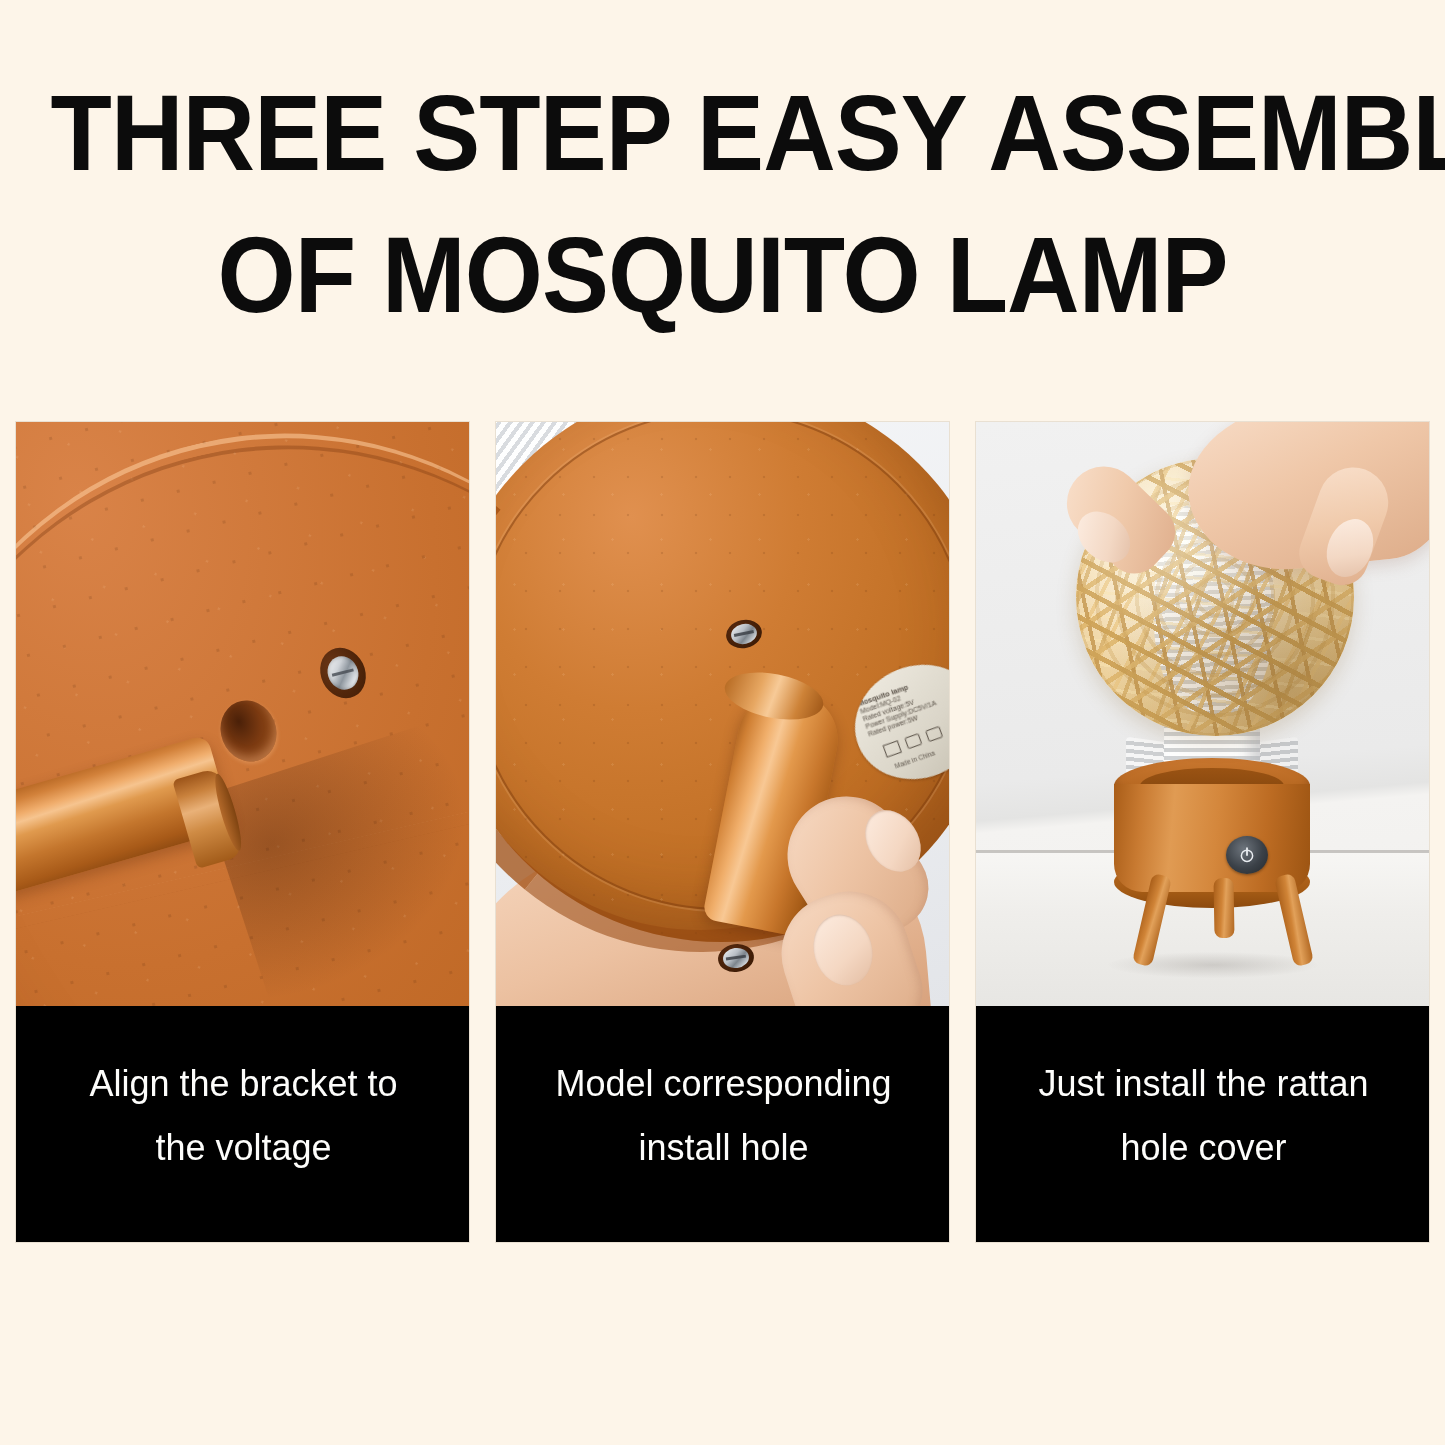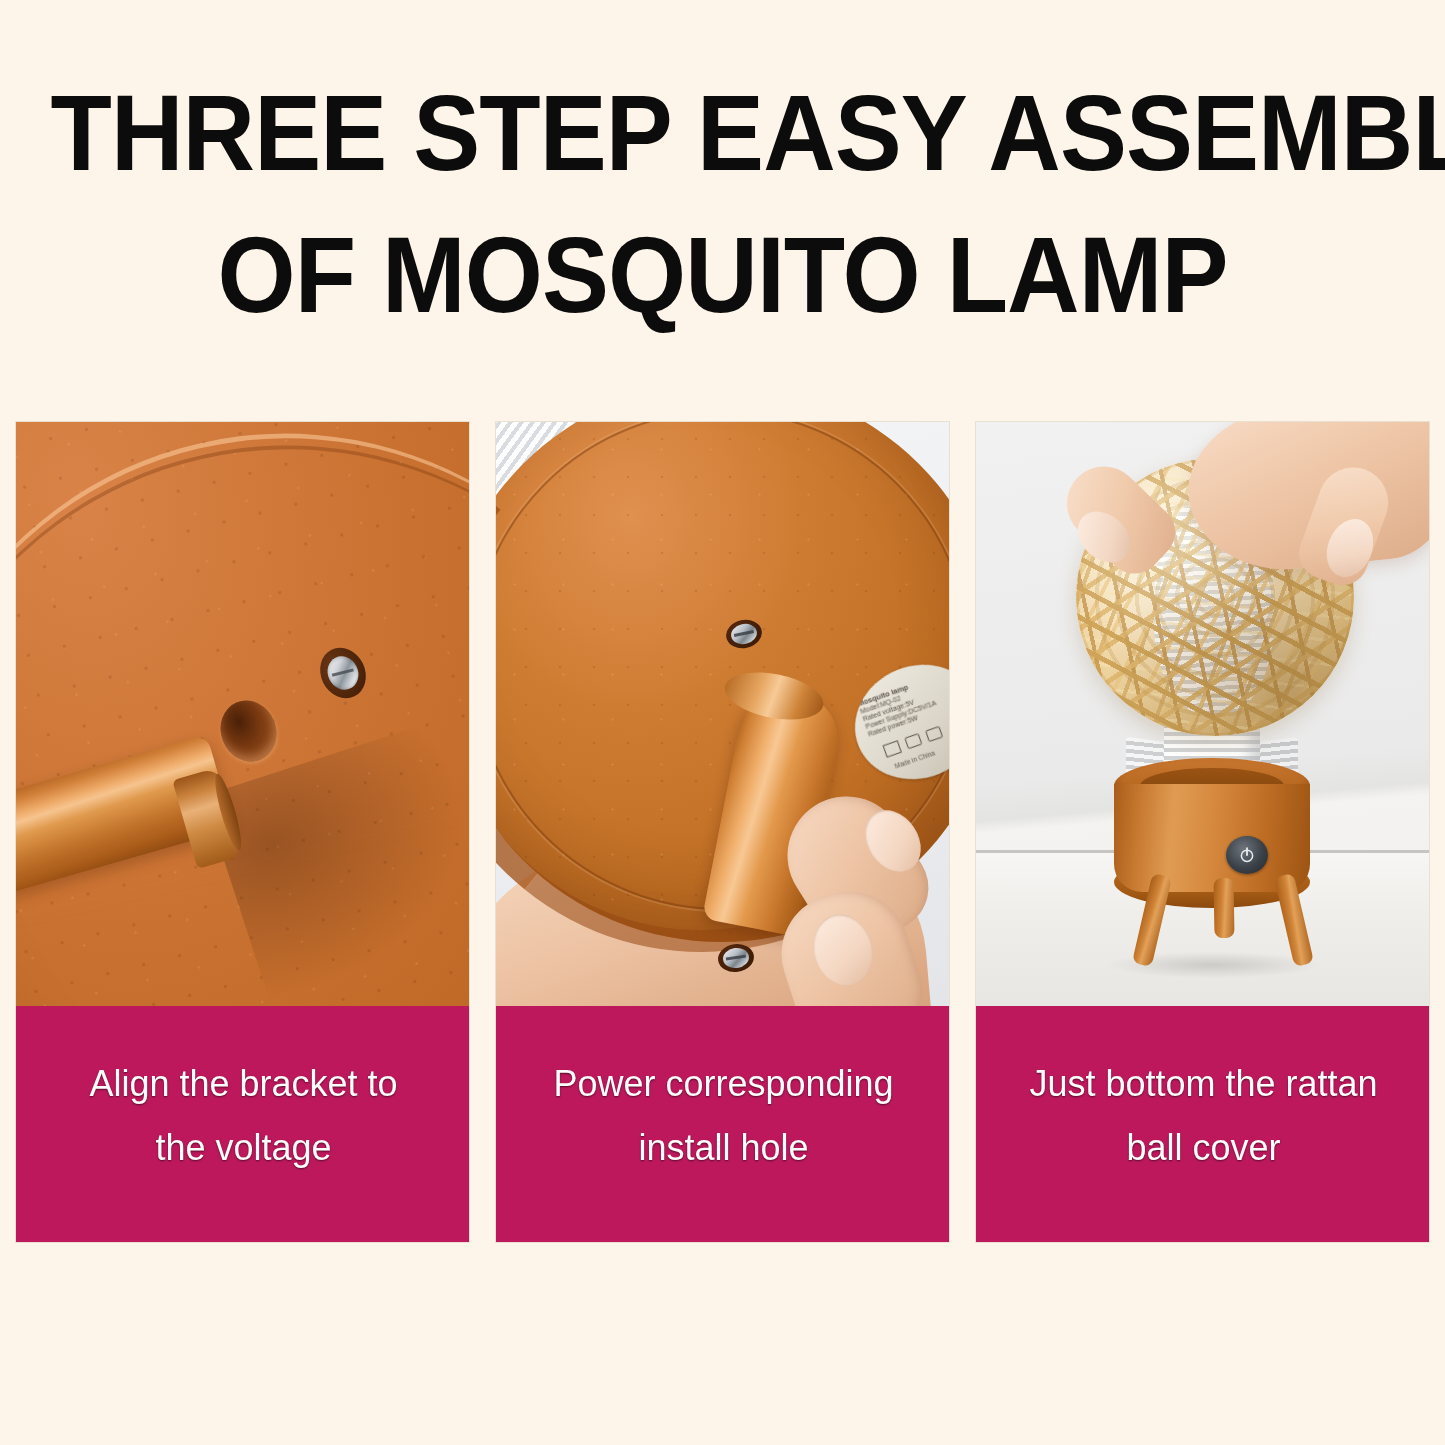--- a/index.html
+++ b/index.html
@@ -44,21 +44,21 @@
   }
   .photo{
     position:absolute; left:0; top:0;
     width:455px; height:584px;
     overflow:hidden;
   }
   .caption{
     position:absolute;
     left:0; top:584px;
     width:455px; height:238px;
-    background:#be185d;
+    background:#000000;
     color:#fdfdfb;
     font-family:"Liberation Sans", sans-serif;
     font-size:36px;
     line-height:64px;
     text-align:center;
     padding-top:46px;
     text-shadow:0 1px 2px rgba(0,0,0,.55);
   }
   .caption span{ display:block; }
 
@@ -623,21 +623,21 @@
       </div>
 
       <div class="p2-peg"></div>
       <div class="p2-pegcap"></div>
       <div class="p2-finger p2-f1"></div>
       <div class="p2-nail p2-n1"></div>
       <div class="p2-finger p2-f2"></div>
       <div class="p2-nail p2-n2"></div>
     </div>
     <div class="caption">
-      <span>Power corresponding</span>
+      <span>Model corresponding</span>
       <span>install hole</span>
     </div>
   </div>
 
   <div class="panel">
     <div class="photo">
       <div class="p3-bg"></div>
       <div class="p3-table"></div>
       <div class="p3-tableline"></div>
 
@@ -668,18 +668,18 @@
         <div class="ballshade"></div>
       </div>
 
       <div class="p3-fing p3-fa"></div>
       <div class="p3-fnail p3-na"></div>
       <div class="p3-hand"></div>
       <div class="p3-fing p3-fb"></div>
       <div class="p3-fnail p3-nb"></div>
     </div>
     <div class="caption">
-      <span>Just bottom the rattan</span>
-      <span>ball cover</span>
+      <span>Just install the rattan</span>
+      <span>hole cover</span>
     </div>
   </div>
 
 </div>
 
 </body></html>

